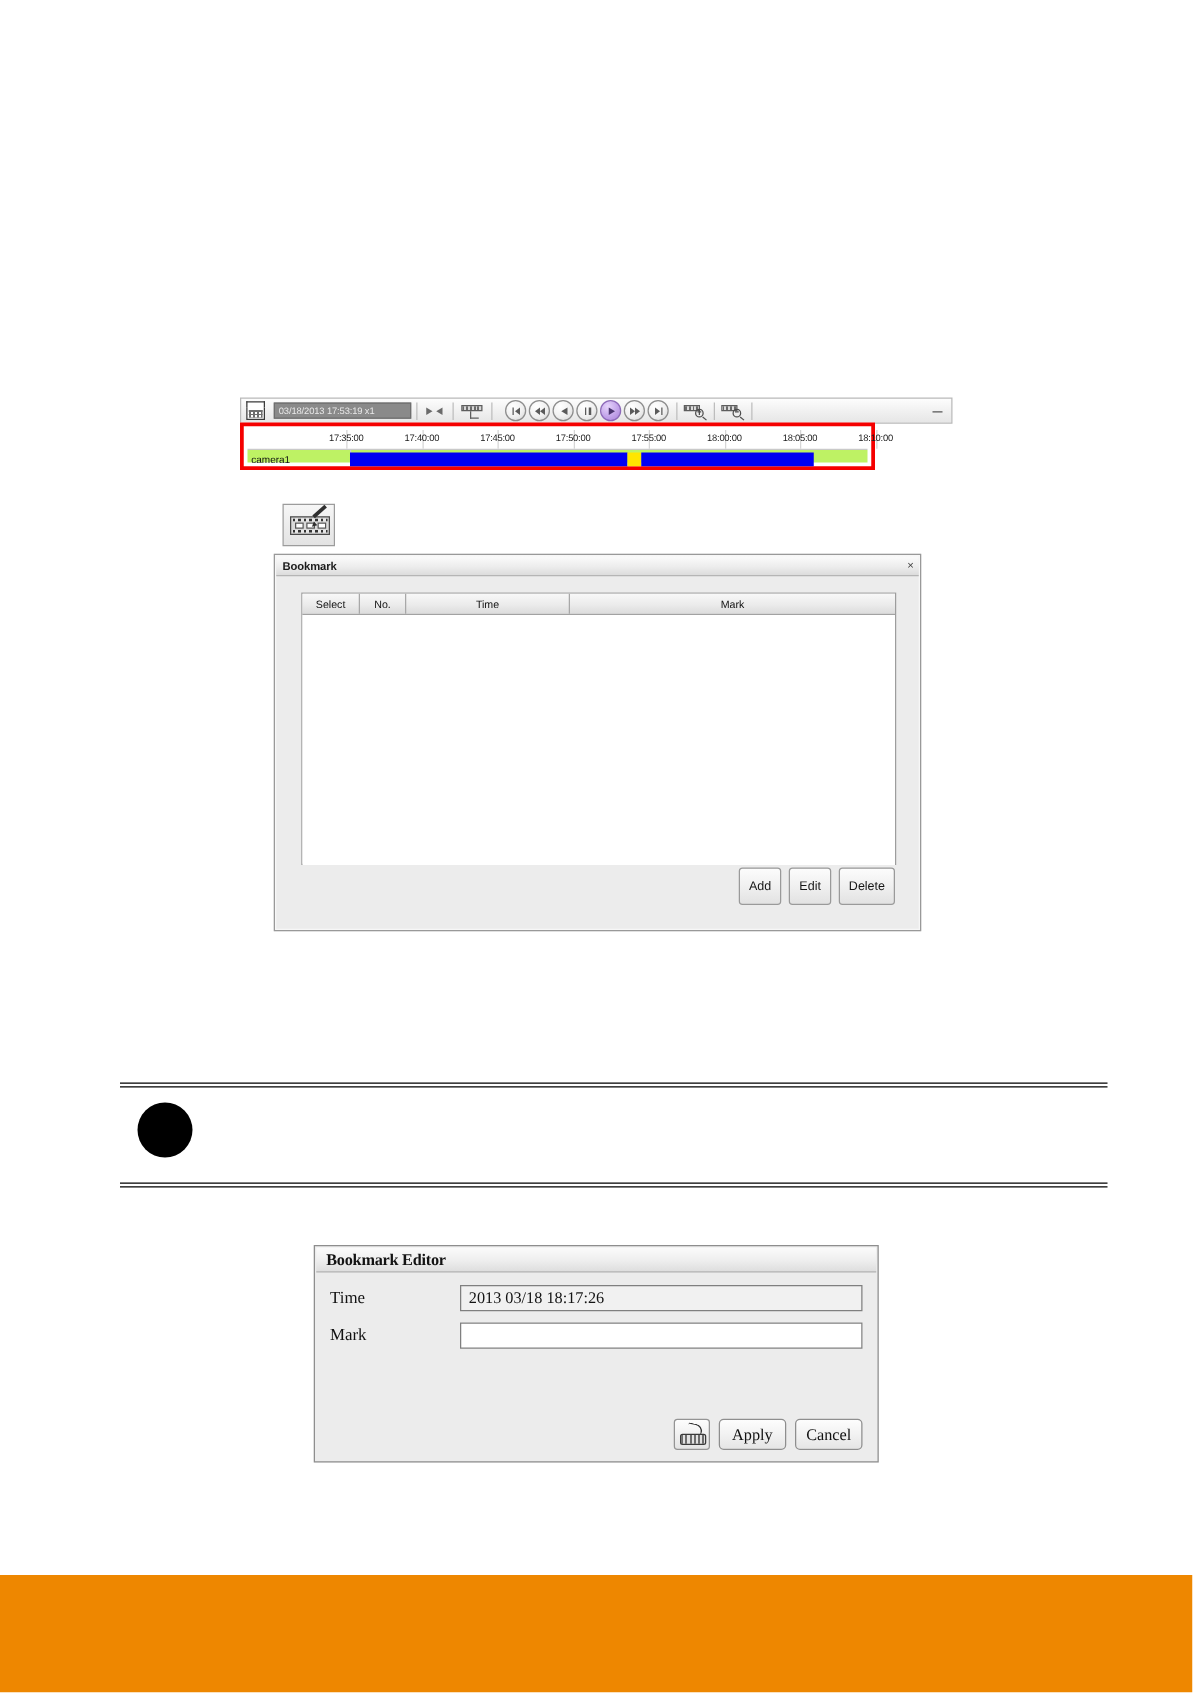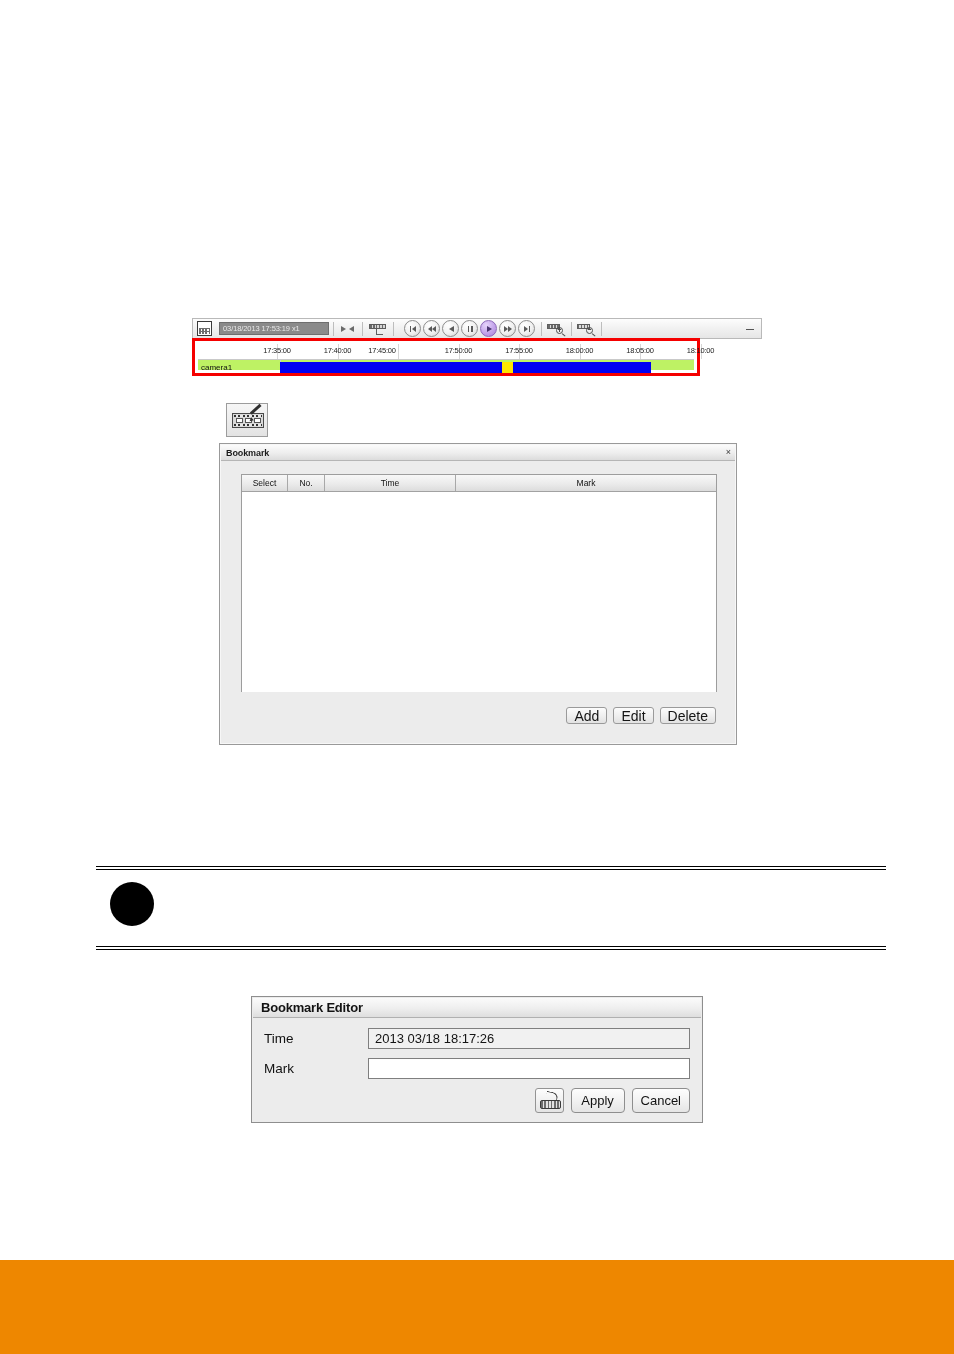--- a/index.html
+++ b/index.html
@@ -417,23 +417,23 @@
   }
   .bm-actions {
     position: absolute;
     right: 20px;
     bottom: 20px;
     display: flex;
     gap: 6px;
   }
   .btn {
     min-width: 34px;
-    height: 17px;
+    height: 30px;
     padding: 0 7px;
-    font-size: 14px;
+    font-size: 10px;
     color: #151515;
     background: linear-gradient(to bottom, #fcfcfc 0%, #f0f0f0 50%, #e2e2e2 100%);
     border: 1px solid #9a9a9a;
     border-radius: 3px;
     box-sizing: border-box;
     display: flex;
     align-items: center;
     justify-content: center;
     white-space: nowrap;
   }
@@ -477,24 +477,25 @@
     color: #121212;
     letter-spacing: -0.1px;
   }
 
   
   #bookmark-editor {
     position: absolute;
     left: 251px;
     top: 996px;
     width: 452px;
-    height: 127px;
+    height: 174px;
     background: #ececec;
     border: 1px solid #8e8e8e;
     box-sizing: border-box;
+    font-family: Liberation Serif, serif;
   }
   #bookmark-editor .ed-titlebar {
     position: absolute;
     left: 1px; right: 1px; top: 1px;
     height: 19px;
     background: linear-gradient(to bottom, #fbfbfb 0%, #eeeeee 55%, #dedede 100%);
     border-bottom: 1px solid #b0b0b0;
     display: flex;
     align-items: center;
   }
@@ -650,21 +651,21 @@
   </div>
 
   <div id="timeline-highlight">
     <div class="ruler">
       <div class="tickwrap" id="ruler-ticks">
           <span class="tick" style="left: 79px;"></span>
           <span class="tlabel" style="left: 79px;">17:35:00</span>
           <span class="tick" style="left: 139.5px;"></span>
           <span class="tlabel" style="left: 139.5px;">17:40:00</span>
           <span class="tick" style="left: 200px;"></span>
-          <span class="tlabel" style="left: 184px;">17:45:00</span>
+          <span class="tlabel" style="left: 200px;">17:45:00</span>
           <span class="tick" style="left: 260.5px;"></span>
           <span class="tlabel" style="left: 260.5px;">17:50:00</span>
           <span class="tick" style="left: 321px;"></span>
           <span class="tlabel" style="left: 321px;">17:55:00</span>
           <span class="tick" style="left: 381.5px;"></span>
           <span class="tlabel" style="left: 381.5px;">18:00:00</span>
           <span class="tick" style="left: 442px;"></span>
           <span class="tlabel" style="left: 442px;">18:05:00</span>
           <span class="tick" style="left: 502.5px;"></span>
           <span class="tlabel" style="left: 502.5px;">18:10:00</span>

